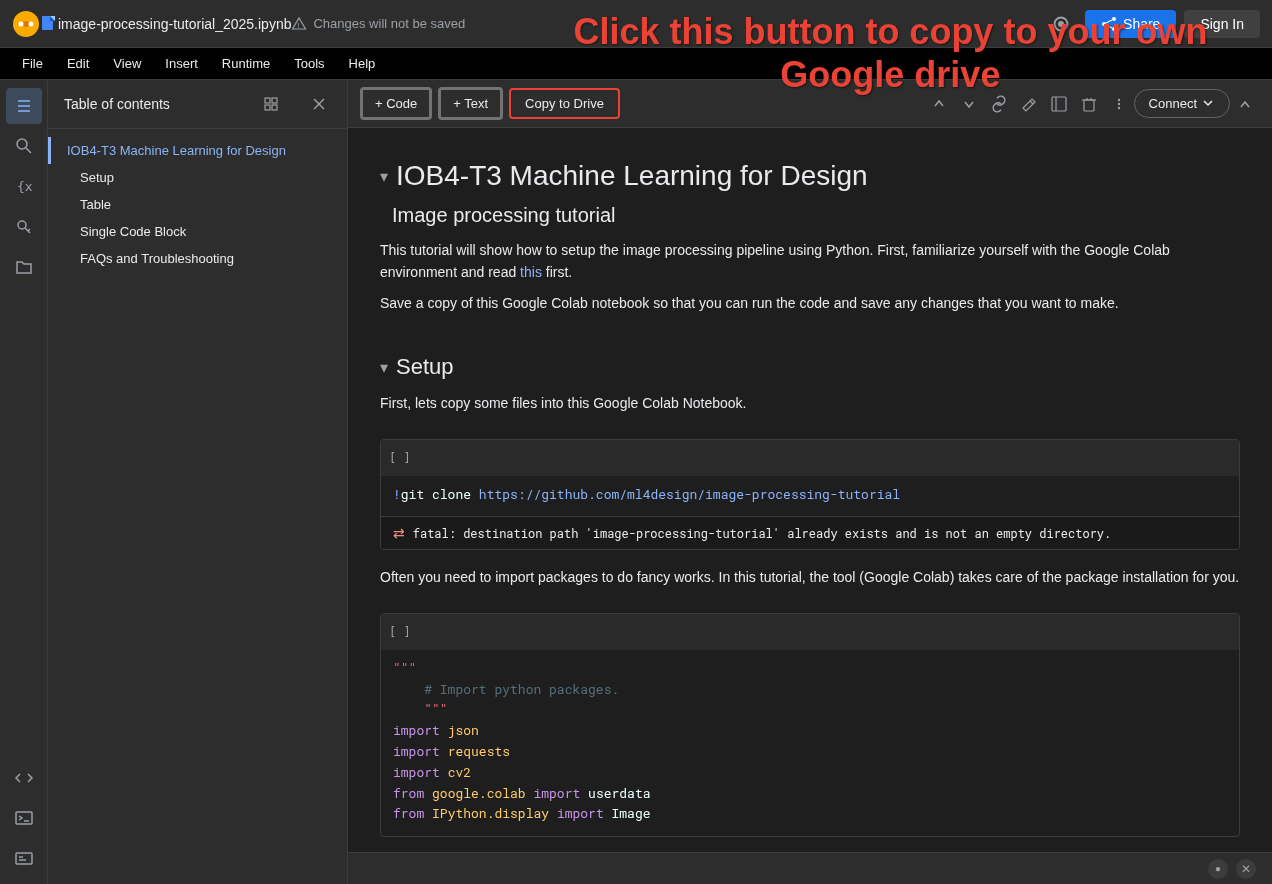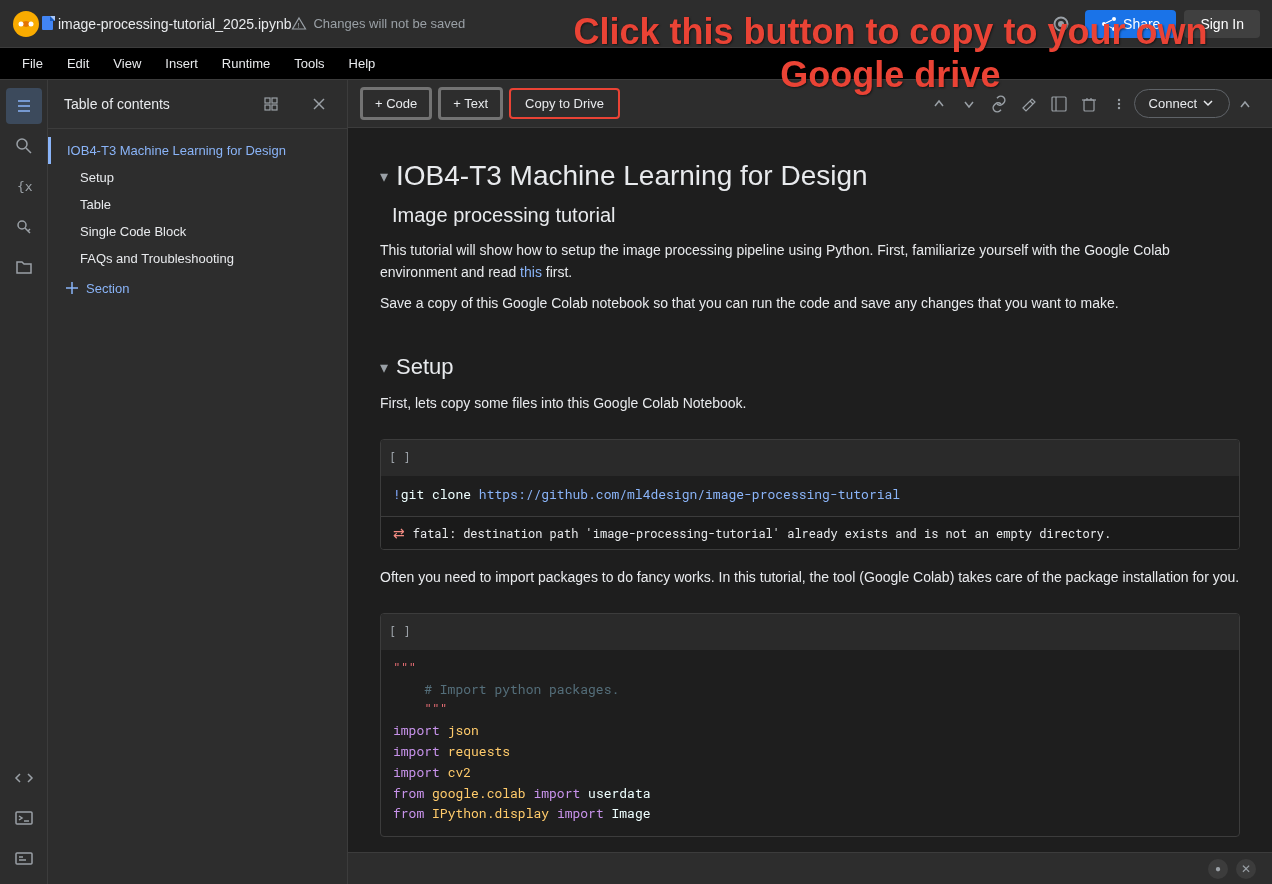--- a/index.html
+++ b/index.html
@@ -557,27 +557,20 @@
       </div>
       <div class="toc-item">
         <span class="toc-item-label">Table</span>
       </div>
       <div class="toc-item">
         <span class="toc-item-label">Single Code Block</span>
       </div>
       <div class="toc-item">
         <span class="toc-item-label">FAQs and Troubleshooting</span>
       </div>
-      <div class="toc-add-section">
-        <svg width="16" height="16" viewBox="0 0 16 16">
-          <line x1="8" y1="2" x2="8" y2="14" stroke="#8ab4f8" stroke-width="1.5"></line>
-          <line x1="2" y1="8" x2="14" y2="8" stroke="#8ab4f8" stroke-width="1.5"></line>
-        </svg>
-        <span>Section</span>
-      </div>
     </div>
   </div>
 
   <div class="notebook-wrapper">
 
     <div class="notebook-toolbar">
       <button class="toolbar-btn">+ Code</button>
       <button class="toolbar-btn">+ Text</button>
       <button class="toolbar-copy-drive">Copy to Drive</button>
       <div class="toolbar-spacer"></div>

